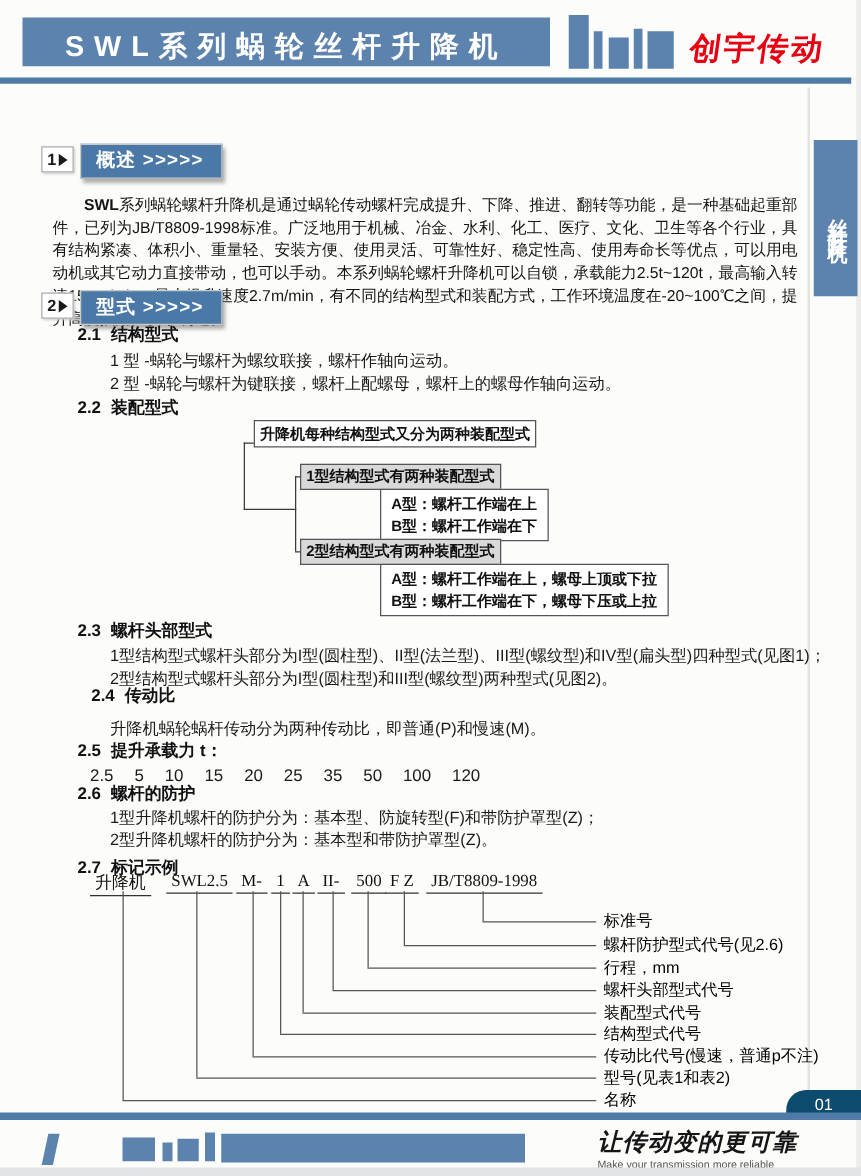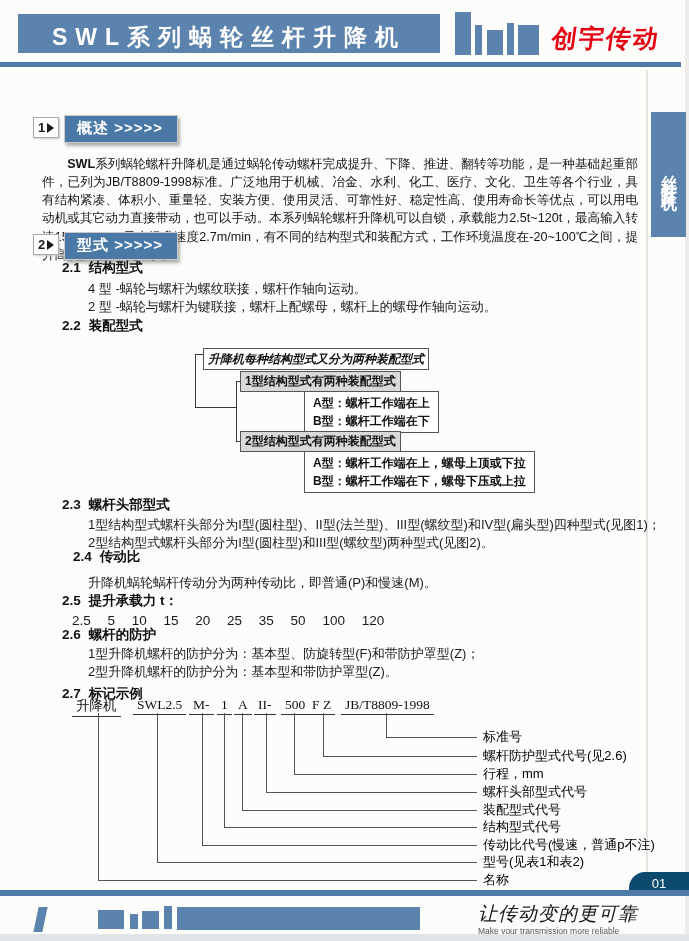--- a/index.html
+++ b/index.html
@@ -48,21 +48,21 @@
   .mv{position:absolute;width:1.2px;background:#555;}
   .mh{position:absolute;height:1.2px;background:#555;}
   .mlabel{position:absolute;left:483px;font-size:13px;color:#000000;white-space:nowrap;}
   
   .foot-rule{position:absolute;left:0;top:890px;width:689px;height:6px;background:#4f7ba9;}
   .pagenum{position:absolute;left:629px;top:872px;width:60px;height:18px;background:#0c4a6e;
            border-top-left-radius:16px;color:#fff;font-size:13px;display:flex;align-items:center;
            justify-content:center;padding-top:2px;}
   .fbar{position:absolute;background:#5b83ae;}
   .slogan{position:absolute;left:478px;top:901px;width:180px;}
-  .slogan .cn{font-family:"Liberation Serif",serif;font-style:italic;font-weight:normal;font-size:19px;
+  .slogan .cn{font-family:"Liberation Serif",serif;font-style:italic;font-weight:bold;font-size:19px;
               color:#151515;letter-spacing:1px;white-space:nowrap;}
   .slogan .en{font-size:8.5px;color:#555;margin-top:-1px;white-space:nowrap;}
   .bottom-strip{position:absolute;left:0;top:934px;width:689px;height:7px;background:#e2e5e8;}
 </style>
 </head>
 <body>
 
 <div class="page">
 
   <div class="banner">
@@ -96,35 +96,35 @@
     <div class="badge">
       <span>2</span>
       <span class="tri"></span>
     </div>
     <div class="sec-title">型式 &gt;&gt;&gt;&gt;&gt;</div>
   </div>
 
   <div class="sub-head" style="top:259px;">
     <span class="num">2.1</span><span>结构型式</span>
   </div>
-  <div class="body-line" style="top:280px;">4 型 -蜗轮与螺杆为螺纹联接，螺杆作轴向运动。</div>
+  <div class="body-line" style="top:280px;">1 型 -蜗轮与螺杆为螺纹联接，螺杆作轴向运动。</div>
   <div class="body-line" style="top:298px;">2 型 -蜗轮与螺杆为键联接，螺杆上配螺母，螺杆上的螺母作轴向运动。</div>
 
   <div class="sub-head" style="top:317px;">
     <span class="num">2.2</span><span>装配型式</span>
   </div>
 
   <div class="cline" style="left:195px;top:354px;width:9px;height:1.2px;"></div>
   <div class="cline" style="left:195px;top:354px;width:1.2px;height:54px;"></div>
   <div class="cline" style="left:195px;top:407px;width:42px;height:1.2px;"></div>
   <div class="cline" style="left:236px;top:381px;width:1.2px;height:60px;"></div>
   <div class="cline" style="left:236px;top:381px;width:5px;height:1.2px;"></div>
   <div class="cline" style="left:236px;top:441px;width:5px;height:1.2px;"></div>
 
-  <div class="tbox" style="left:203px;top:348px;height:20px;font-style:italic;">升降机每种结构型式又分为两种装配型式</div>
+  <div class="tbox" style="left:203px;top:336px;height:20px;">升降机每种结构型式又分为两种装配型式</div>
   <div class="tbox gray" style="left:240px;top:371px;height:19px;">1型结构型式有两种装配型式</div>
   <div class="tbox multi" style="left:304px;top:391px;">
     <span>A型：螺杆工作端在上</span>
     <span>B型：螺杆工作端在下</span>
   </div>
   <div class="tbox gray" style="left:240px;top:431px;height:19px;">2型结构型式有两种装配型式</div>
   <div class="tbox multi" style="left:304px;top:451px;align-items:flex-end;">
     <span>A型：螺杆工作端在上，螺母上顶或下拉</span>
     <span>B型：螺杆工作端在下，螺母下压或上拉</span>
   </div>

